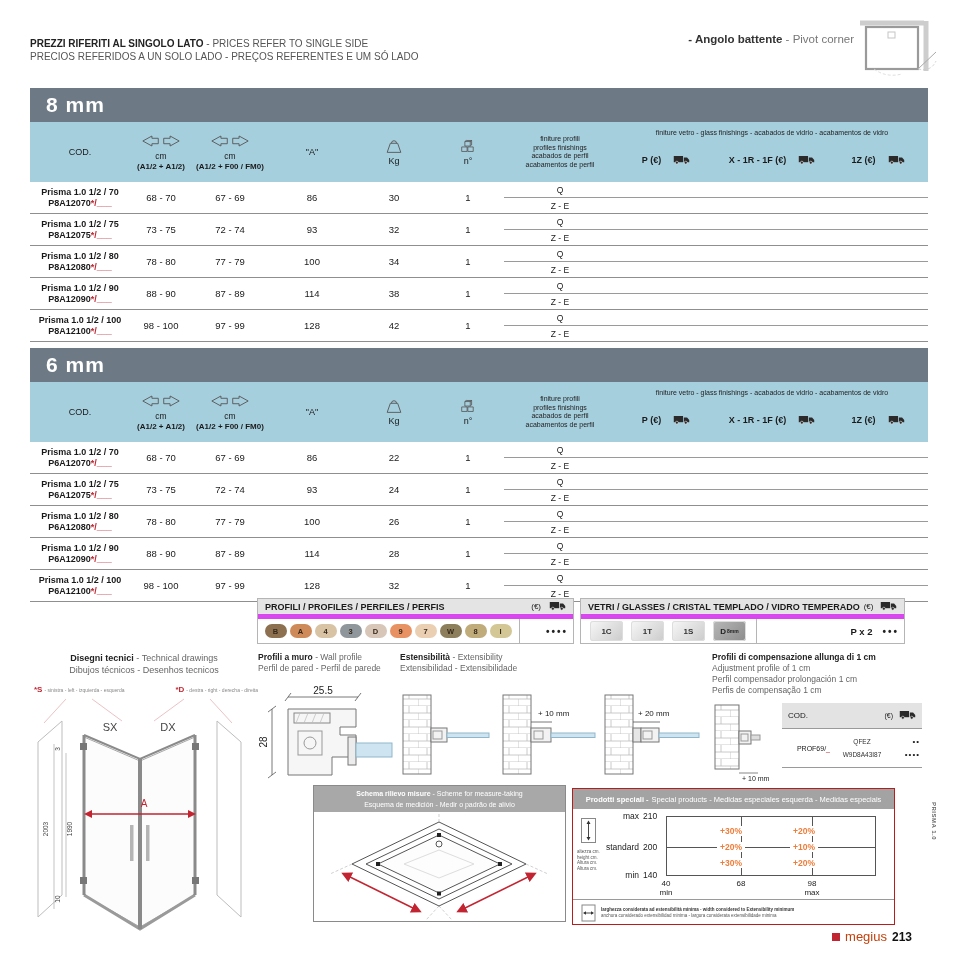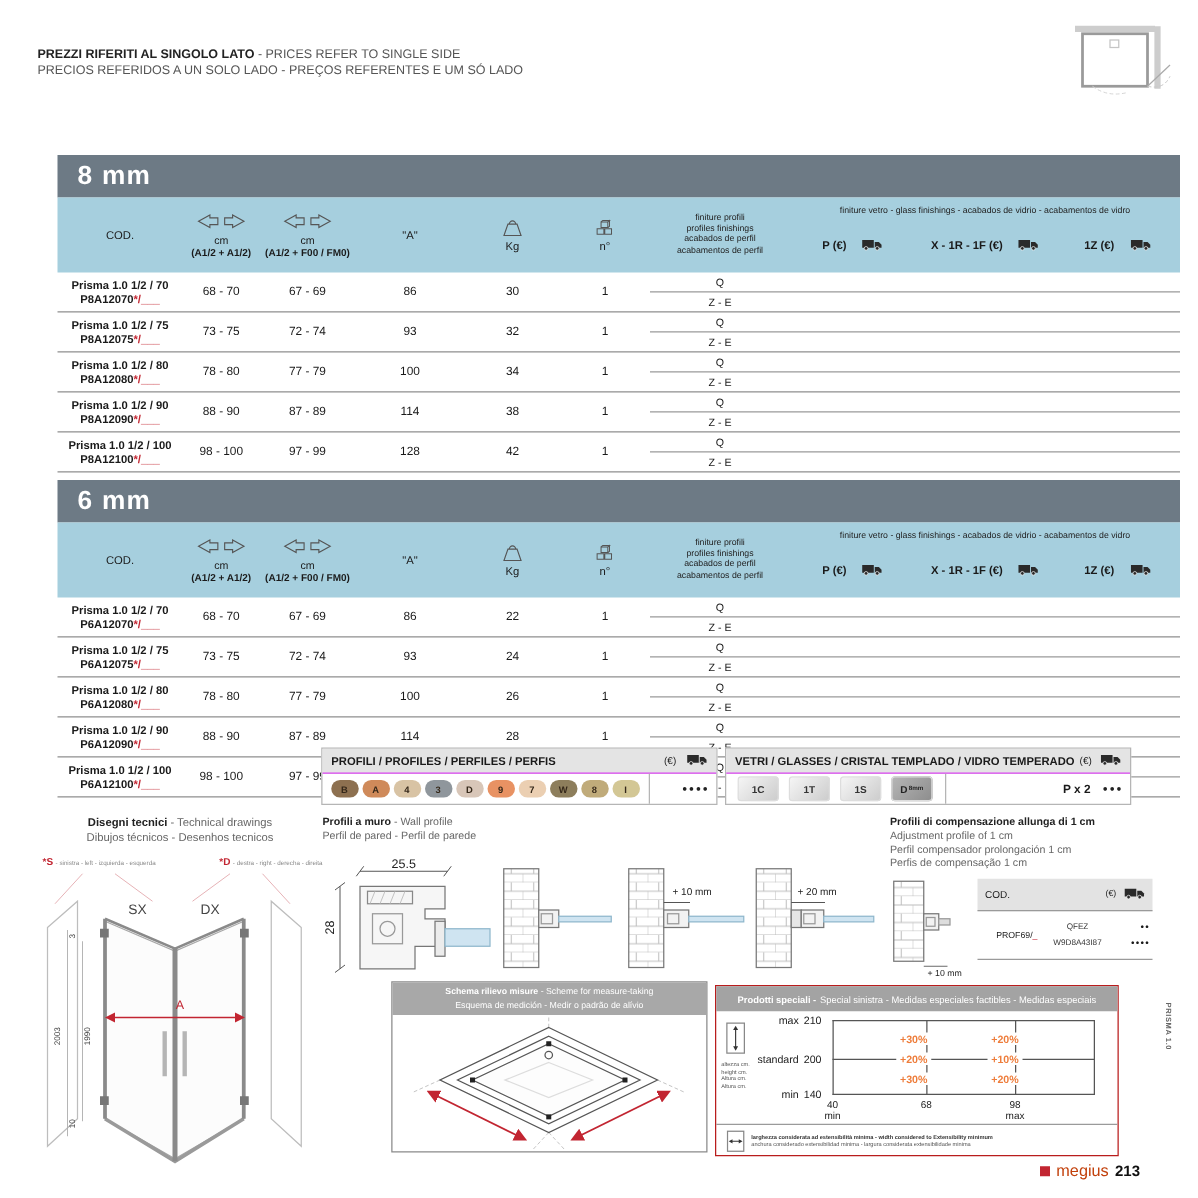--- a/index.html
+++ b/index.html
@@ -7,21 +7,21 @@
   .page{position:relative;width:958px;height:958px;background:#fff;overflow:hidden;}
   .red{color:#c22531;}
   
   .top-left{position:absolute;left:30px;top:37px;font-size:10px;line-height:13px;}
   .top-left .b{font-weight:bold;color:#222;}
   .top-left .r{color:#555;}
   .top-right{position:absolute;right:104px;top:32px;text-align:right;font-size:11.5px;line-height:15px;color:#777;}
   .top-right .b{font-weight:bold;color:#333;}
   .corner-svg{position:absolute;right:18px;top:16px;}
   
-  .section{position:absolute;left:46px;width:898px;margin-top:36px;}
+  .section{position:absolute;left:30px;width:898px;}
   .sec-8{top:88px;} .sec-6{top:348px;}
   .secbar{height:34px;background:#6d7a85;color:#fff;display:flex;align-items:center;padding-left:16px;font-size:21px;font-weight:bold;letter-spacing:1px;box-sizing:border-box;}
   .thead{display:flex;height:60px;background:#a6cfde;}
   .th{display:flex;flex-direction:column;align-items:center;justify-content:center;font-size:9px;}
   .c-cod{width:100px;} .c-cm1{width:62px;} .c-cm2{width:76px;} .c-a{width:88px;} .c-kg{width:76px;align-items:center;} .c-n{width:72px;}
   .th .unit{font-size:8.5px;margin-top:1px;}
   .th .subl{font-size:8px;font-weight:bold;margin-top:1px;white-space:nowrap;}
   .c-fin-h{width:112px;display:flex;flex-direction:column;align-items:center;justify-content:center;font-size:7px;line-height:8.5px;color:#222;}
   .c-prices-h{flex:1;display:flex;flex-direction:column;}
   .vetro-line{font-size:7px;text-align:center;margin:7px 0 2px;color:#222;}
@@ -33,21 +33,21 @@
   .td{display:flex;align-items:center;justify-content:center;font-size:9.5px;}
   .td.c-cod{flex-direction:column;font-weight:bold;font-size:9px;line-height:11px;text-align:center;}
   .finprice{flex:1;display:flex;flex-direction:column;}
   .sub{flex:1;display:flex;align-items:center;}
   .sub.first{border-bottom:1px solid #9a9a9a;}
   .flab{width:112px;text-align:center;font-size:8.5px;}
   .pline{flex:1;}
   
   .bottom{position:absolute;left:0;top:597px;width:958px;height:361px;}
   .panel{position:absolute;border:1px solid #b5b5b5;box-sizing:border-box;background:#fff;}
-  .panel-head{height:20px;background:#e4e4e4;border-bottom:1px solid #d946ef;display:flex;align-items:center;font-size:9px;font-weight:bold;padding:0 7px;box-sizing:border-box;}
+  .panel-head{height:20px;background:#e4e4e4;border-bottom:5px solid #d946ef;display:flex;align-items:center;font-size:9px;font-weight:bold;padding:0 7px;box-sizing:border-box;}
   .panel-head .sp{flex:1;}
   .panel-body{display:flex;align-items:center;height:24px;padding:0 5px;}
   .pill{width:22px;height:14px;border-radius:7px;display:flex;align-items:center;justify-content:center;font-size:7.5px;font-weight:bold;color:#35281a;margin:0 1.5px;}
   .vdiv{width:1px;height:24px;background:#b5b5b5;margin:0 6px;}
   .dots{font-size:10px;font-weight:bold;letter-spacing:2px;color:#222;}
   .gswatch{width:33px;height:20px;border-radius:3px;background:linear-gradient(135deg,#f7f7f7,#cbcbcb);display:flex;align-items:center;justify-content:center;font-size:8px;font-weight:bold;color:#333;margin:0 4px;box-shadow:inset 0 0 0 1px #ddd;}
   .gswatch.dark{background:linear-gradient(135deg,#b7b7b7,#8c8c8c);color:#222;}
   .gswatch .mm{font-size:5px;margin-left:1px;}
   .titleblock{position:absolute;font-size:9px;line-height:12px;}
   .titleblock .b{font-weight:bold;color:#222;}
@@ -93,20 +93,21 @@
         <path d="M0 7H18M0 14H18M9 0V7M0 7V14" stroke="#bdbdbd" stroke-width="0.8" fill="none"></path>
       </pattern>
     </defs>
   </svg>
 
   <div class="top-left">
     <div><span class="b">PREZZI RIFERITI AL SINGOLO LATO</span><span class="r"> -  PRICES REFER TO SINGLE SIDE</span></div>
     <div class="r">PRECIOS REFERIDOS A UN SOLO LADO - PREÇOS REFERENTES E UM SÓ LADO</div>
   </div>
   <div class="top-right">
+    <div><span class="b">- Angolo battente</span><span> - Pivot corner</span></div>
   </div>
   <svg class="corner-svg" width="84" height="62" viewBox="0 0 84 62">
     <path d="M4 7h64" stroke="#cdcdcd" stroke-width="5"></path>
     <path d="M70 5v50" stroke="#cdcdcd" stroke-width="5"></path>
     <rect x="10" y="11" width="52" height="42" fill="#fff" stroke="#9a9a9a" stroke-width="2.2"></rect>
     <rect x="32" y="16" width="7" height="6" fill="none" stroke="#c5c5c5"></rect>
     <path d="M62 53 L80 36" stroke="#aaa" stroke-width="1"></path>
     <path d="M62 53 Q75 56 80 45" fill="none" stroke="#c9c9c9" stroke-width="0.8" stroke-dasharray="3 2"></path>
     <path d="M18 53 Q30 62 46 58" fill="none" stroke="#d6d6d6" stroke-width="0.8" stroke-dasharray="3 2"></path>
   </svg>
@@ -615,20 +616,24 @@
       <text transform="rotate(-90 9 57)" x="9" y="57" font-size="10" fill="#222" text-anchor="middle">28</text>
       <path d="M30 24 H98 V42 H82 V50 H98 V72 H74 V90 H30 Z" fill="#f6f6f6" stroke="#777"></path>
       <rect x="36" y="28" width="36" height="10" fill="none" stroke="#888"></rect>
       <path d="M38 38 42 28 M46 38 50 28 M54 38 58 28 M62 38 66 28" stroke="#bbb" stroke-width="0.7"></path>
       <rect x="40" y="46" width="24" height="24" fill="none" stroke="#999"></rect>
       <circle cx="52" cy="58" r="6" fill="none" stroke="#999"></circle>
       <rect x="90" y="52" width="8" height="28" fill="#ececec" stroke="#777"></rect>
       <rect x="98" y="58" width="36" height="14" fill="#cfe4f1" stroke="#8fb7cc"></rect>
     </svg>
 
+    <div class="titleblock" style="left:400px;top:55px;width:200px;font-size:8.5px;line-height:11px;">
+      <div><span class="b">Estensibilità</span><span class="r"> - Extensibility</span></div>
+      <div class="r">Extensibilidad - Extensibilidade</div>
+    </div>
     <svg style="position:absolute;left:400px;top:95px;" width="92" height="85" viewBox="0 0 92 85">
       <rect x="3" y="3" width="28" height="79" fill="url(#brick)" stroke="#777"></rect>
       <rect x="31" y="36" width="16" height="14" fill="#f2f2f2" stroke="#777"></rect>
       <rect x="33" y="39" width="9" height="8" fill="none" stroke="#999"></rect>
       <rect x="47" y="41" width="42" height="4.5" fill="#cfe4f1" stroke="#8fb7cc"></rect>
     </svg>
     <svg style="position:absolute;left:500px;top:95px;" width="100" height="85" viewBox="0 0 100 85">
       <rect x="3" y="3" width="28" height="79" fill="url(#brick)" stroke="#777"></rect>
       <line x1="31" y1="30" x2="52" y2="30" stroke="#555" stroke-width="0.8"></line>
       <text x="38" y="24" font-size="8" fill="#222">+ 10 mm</text>
@@ -712,21 +717,21 @@
         <rect x="184" y="50" width="4" height="4" fill="#222"></rect>
           <rect x="62" y="50" width="4" height="4" fill="#222"></rect>
         <line x1="30" y1="62" x2="105" y2="99" stroke="#c22531" stroke-width="1.5" marker-start="url(#rb)" marker-end="url(#ra)"></line>
         <line x1="220" y1="62" x2="145" y2="99" stroke="#c22531" stroke-width="1.5" marker-start="url(#rb)" marker-end="url(#ra)"></line>
       </svg>
     </div>
 
     <div class="panel special-panel" style="left:572px;top:191px;width:323px;height:137px;">
       <div class="special-head">
         <span class="b">Prodotti speciali -</span>
-          <span>Special sinistra  - Medidas especiales factibles - Medidas especiais</span>
+          <span>Special products  - Medidas especiales esquerda - Medidas especiais</span>
       </div>
       <div style="position:relative;width:100%;height:115px;">
 
         <svg style="position:absolute;left:7px;top:8px;" width="17" height="27" viewBox="0 0 17 27">
           <rect x="1.5" y="1.5" width="14" height="24" fill="#fff" stroke="#888"></rect>
           <line x1="8.5" y1="6" x2="8.5" y2="21" stroke="#333" stroke-width="0.9"></line>
           <polygon points="8.5,3.5 6.5,7 10.5,7" fill="#333"></polygon>
             <polygon points="8.5,23.5 6.5,20 10.5,20" fill="#333"></polygon>
         </svg>
         <div class="altz" style="left:4px;top:40px;">

